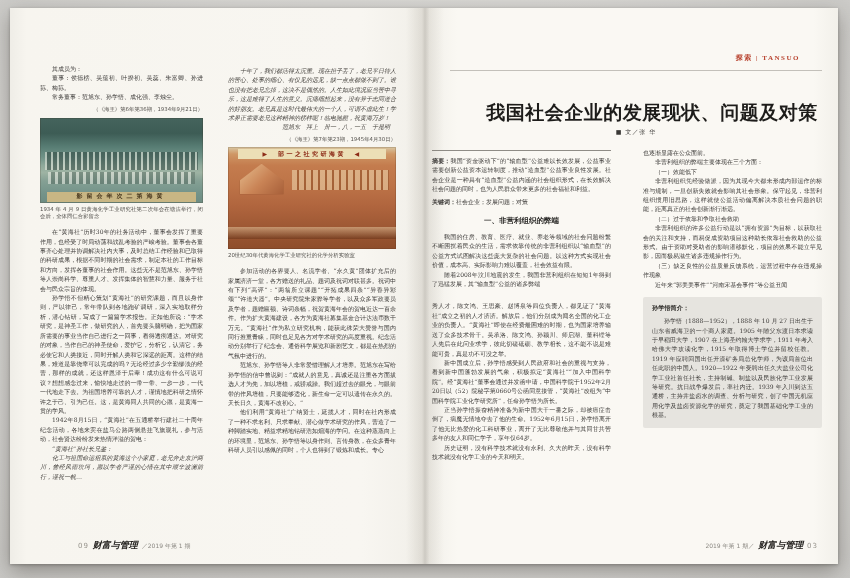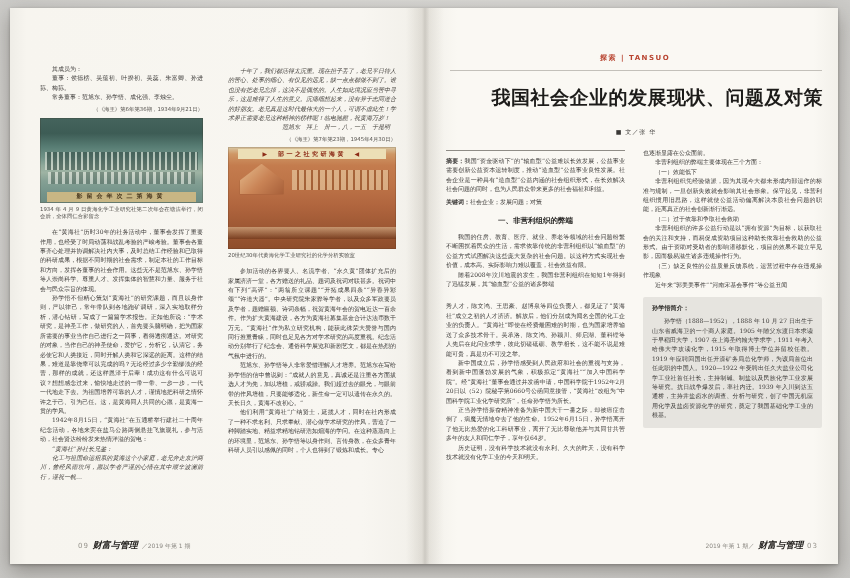--- a/index.html
+++ b/index.html
@@ -48,28 +48,28 @@
     clip-path:polygon(50% 0,100% 55%,100% 100%,0 100%,0 55%);box-shadow:0 0 0 1px rgba(90,40,15,.3);}
   .windows2{position:absolute;right:4%;top:22%;width:58%;height:20%;opacity:.65;
     background:repeating-linear-gradient(90deg,rgba(240,220,180,.85) 0 5px,rgba(140,80,40,.8) 5px 7px);}
   .bench2{position:absolute;left:0;bottom:10%;width:100%;height:12%;
     background:linear-gradient(180deg,rgba(230,200,160,.55),rgba(90,40,15,.45));}
   .banner2{position:absolute;left:6%;top:2px;width:88%;height:10px;background:#ecdfb6;
     display:flex;align-items:center;justify-content:center;font-size:6px;letter-spacing:2.5px;
     color:#8d2c18;font-weight:bold;overflow:hidden;}
 
   
-  .rp-tag{position:absolute;left:590px;top:45px;width:200px;
-    font-size:7px;letter-spacing:1.5px;color:#b8432f;font-weight:bold;}
+  .rp-tag{position:absolute;left:590px;top:45px;width:200px;text-align:right;
+    font-size:7px;letter-spacing:1.5px;color:#b8432f;font-weight:bold;font-family:Liberation Serif, serif;}
   .rp-rule{position:absolute;left:440px;top:62px;width:372px;height:1px;background:#c3c0ba;}
-  .rp-title{position:absolute;left:440px;top:76px;width:372px;text-align:right;
-    font-size:19px;font-weight:bold;color:#1d1c1a;letter-spacing:.5px;margin:1px;}
+  .rp-title{position:absolute;left:440px;top:76px;width:372px;text-align:center;
+    font-size:19px;font-weight:bold;color:#1d1c1a;letter-spacing:.5px;margin:16px;}
   .rp-byline{position:absolute;left:440px;top:120px;width:372px;text-align:center;
     font-size:6px;color:#3a3835;letter-spacing:1px;}
-  .colR1{position:absolute;left:436px;top:142px;width:179px;}
+  .colR1{position:absolute;left:422px;top:142px;width:179px;}
   .colR2{position:absolute;left:633px;top:140px;width:179px;}
   .abstract{border-top:1px solid #8f8c86;padding-top:5px;}
   .sec-h{font-family:"DejaVu Sans",sans-serif;font-size:7.5px;font-weight:bold;color:#2a2927;
     text-align:center;margin:10px 0 6px 0;}
   .gap{height:13px;}
   .biobox{background:#e6e4df;border-radius:2px;padding:7px 9px 8px 9px;margin-top:8px;}
   .biobox .bt{font-size:6.2px;font-weight:bold;color:#33312e;margin:0 0 3px 0;font-family:"DejaVu Serif",serif;}
 
   
   .foot{position:absolute;top:531px;font-size:6px;color:#8a8781;}

